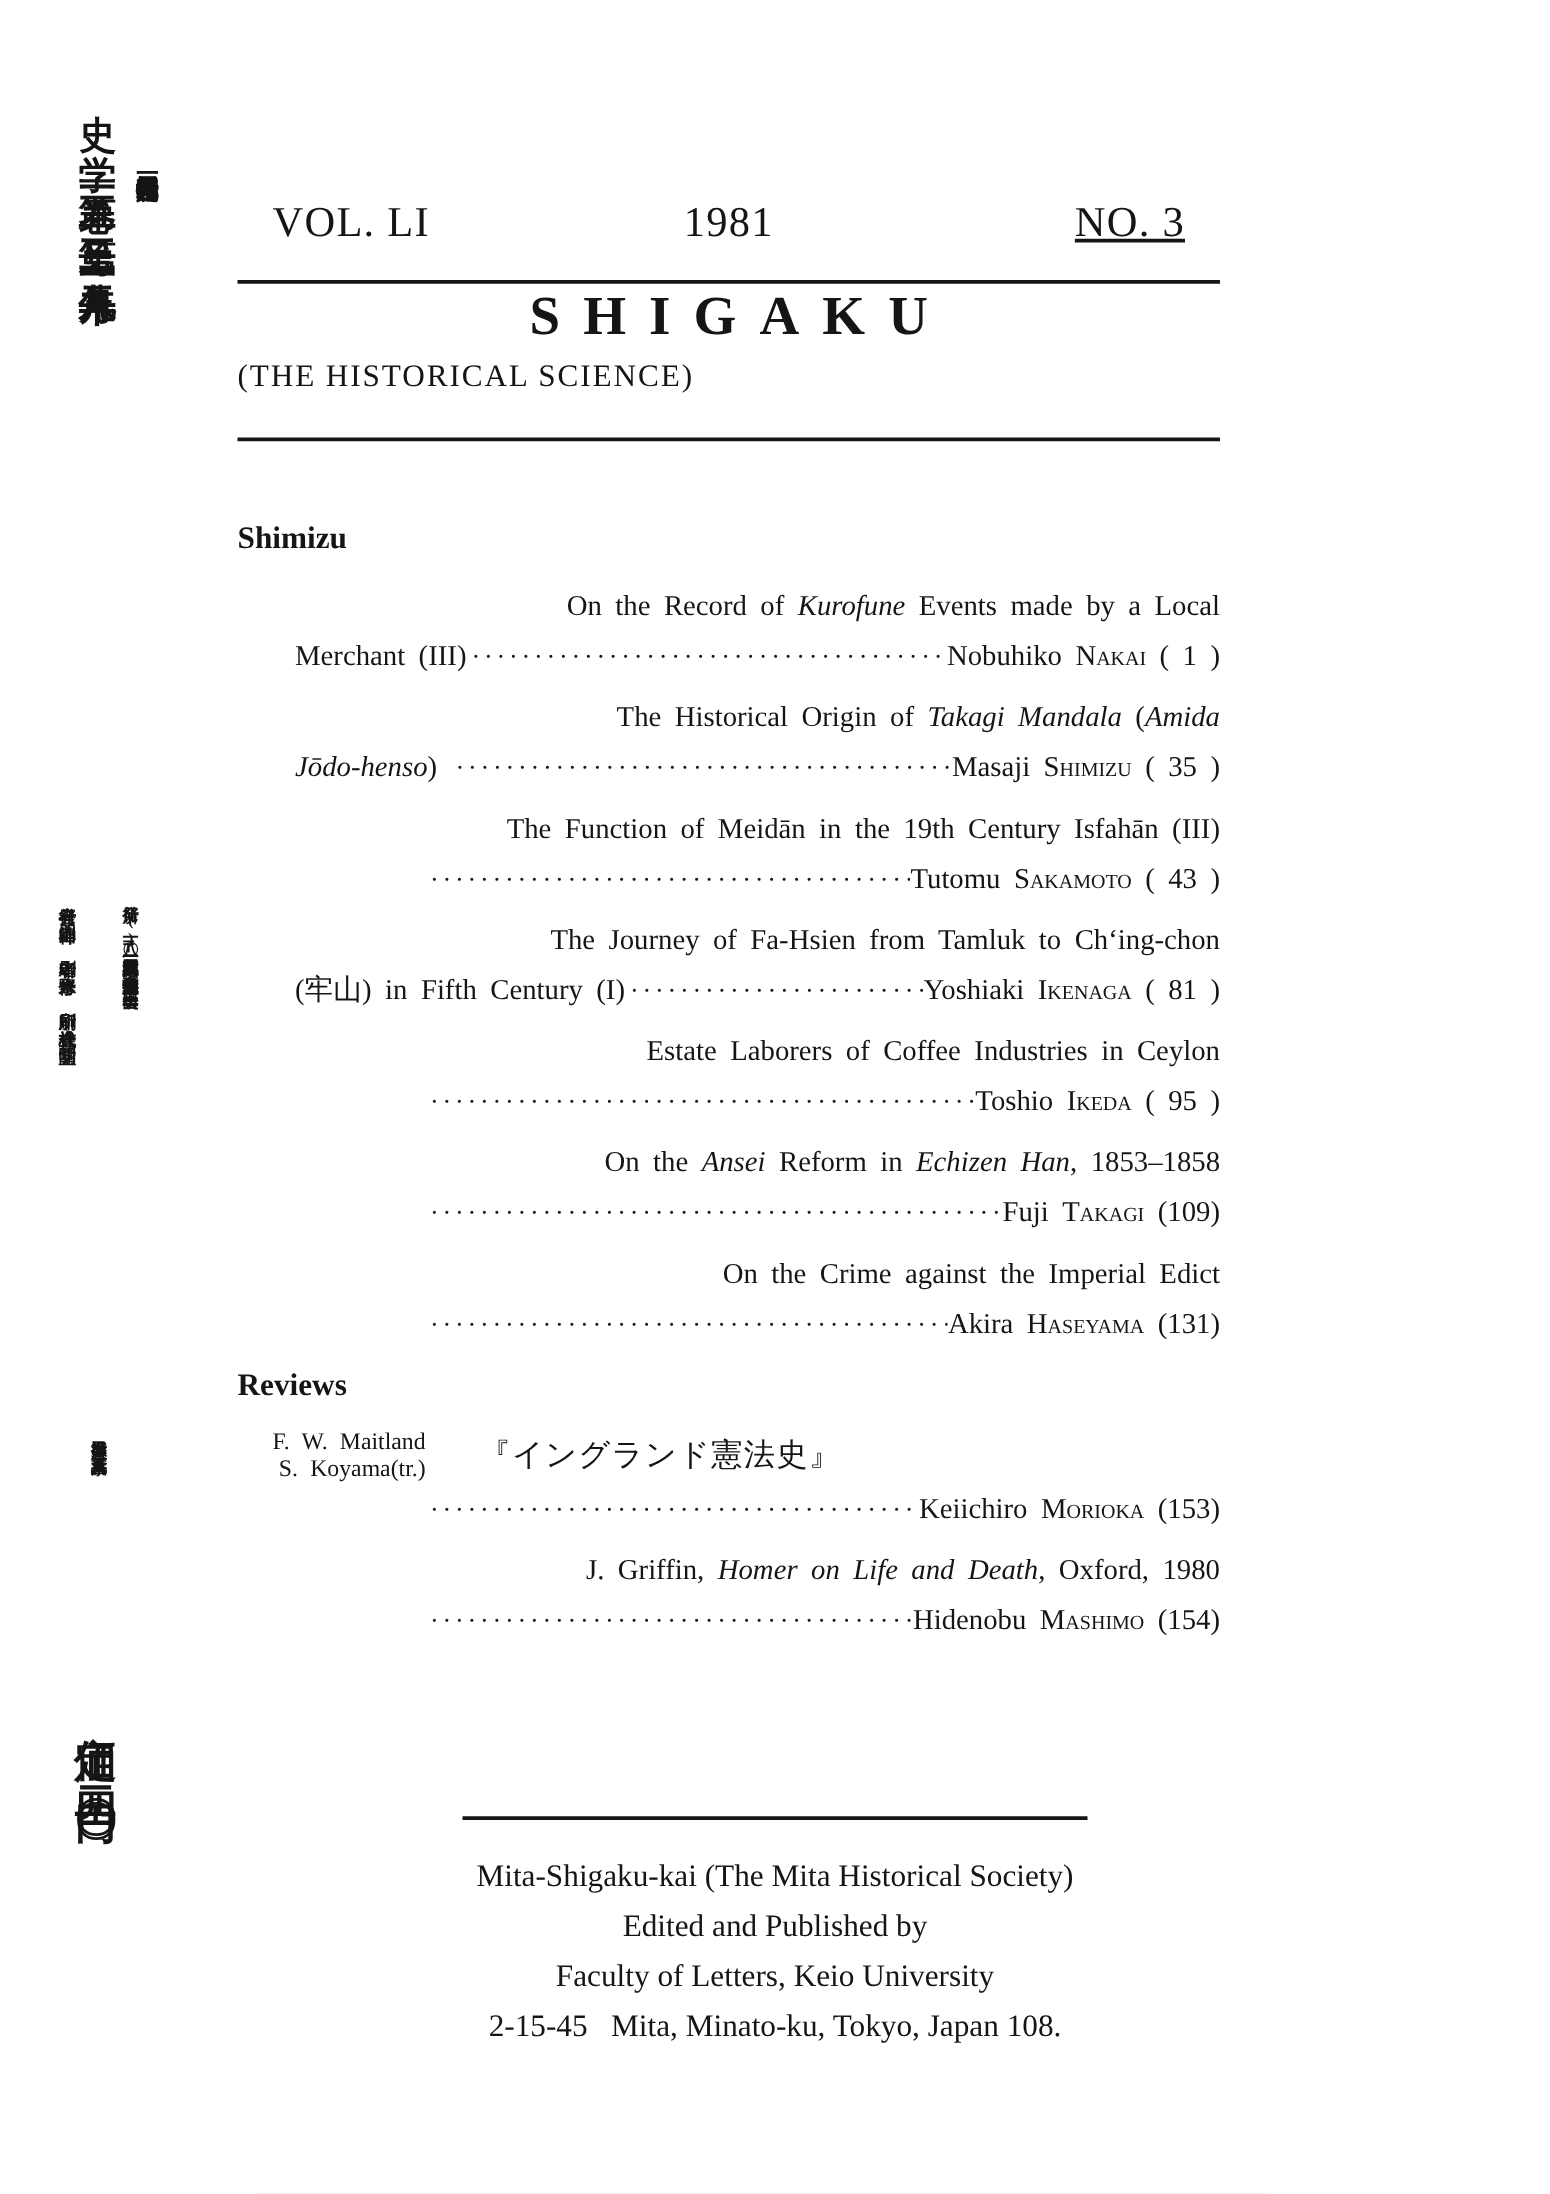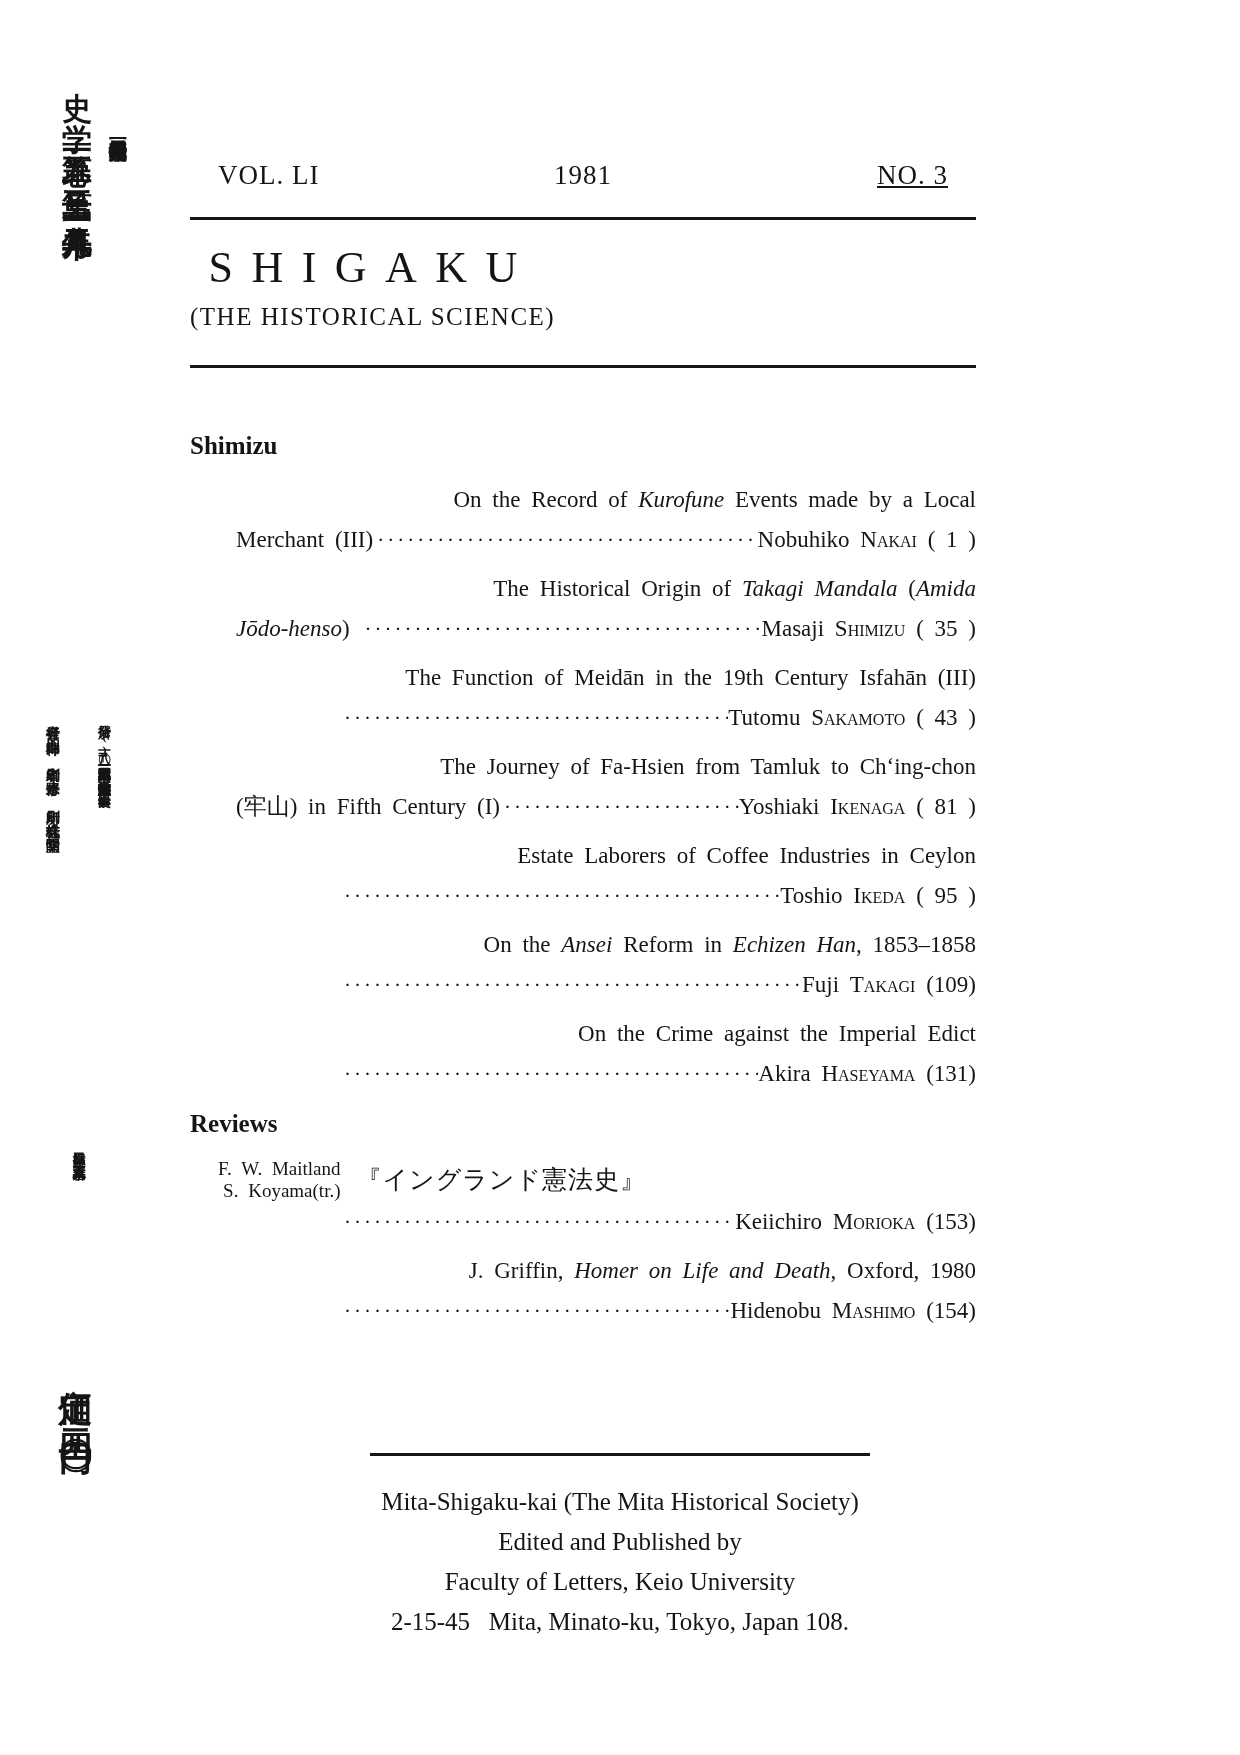--- a/index.html
+++ b/index.html
@@ -30,30 +30,30 @@
     font-size:13px;font-weight:bold;line-height:1.25;white-space:pre;
   }
   .pub-col.postal{padding-top:428px;}
   .pub-col.persons{font-size:14px;}
   .v-price{left:52px;top:1362px;font-size:34px;font-weight:bold;letter-spacing:3px;}
 
   
   .content{position:absolute;left:190px;top:160px;width:786px;}
   .masthead-row{
     display:grid;grid-template-columns:1fr auto 1fr;align-items:baseline;
-    font-size:27px;letter-spacing:1px;
+    font-size:34px;letter-spacing:1px;
   }
   .masthead-row .vol{justify-self:start;padding-left:28px;}
   .masthead-row .year{justify-self:center;}
   .masthead-row .no{justify-self:end;padding-right:28px;text-decoration:underline;}
   .rule{border:none;border-top:3px solid #151515;margin:0;}
   .rule-1{margin-top:26px;}
   .journal-title{
-    margin-top:22px;text-align:left;
-    font-size:44px;font-weight:normal;letter-spacing:0.42em;text-indent:0.42em;
+    text-align:center;
+    font-size:44px;font-weight:bold;letter-spacing:0.42em;text-indent:0.42em;
   }
   .journal-subtitle{
     margin-top:10px;
     font-size:25px;letter-spacing:0.06em;
   }
   .rule-2{margin-top:34px;}
   .section-heading{font-size:25px;font-weight:bold;margin:0;}
   #sec-articles-heading{margin-top:64px;}
   #sec-reviews-heading{margin-top:16px;}
   .toc{margin-top:20px;}
@@ -62,21 +62,21 @@
   .leader{display:flex;align-items:baseline;padding-left:46px;}
   .leader.no-pre{padding-left:150px;}
   .leader .pre{white-space:pre;}
   .leader .dots{
     flex:1 1 auto;overflow:hidden;white-space:nowrap;
     font-size:21px;letter-spacing:3px;padding:0 4px;
   }
   .leader .author{white-space:pre;}
   .surname{font-variant:small-caps;}
   .it{font-style:italic;}
-  .review-head{display:flex;align-items:center;padding-left:28px;}
+  .review-head{display:flex;align-items:center;padding-left:28px;gap:27px;}
   .label-stack{display:flex;flex-direction:column;font-size:19px;line-height:22px;white-space:pre;}
   .label-title{font-size:25px;margin-left:16px;letter-spacing:1px;}
 
   
   .footer{position:absolute;left:370px;top:1453px;width:500px;}
   .rule-3{border:none;border-top:3px solid #151515;margin:0;}
   .footer-lines{margin-top:26px;text-align:center;font-size:25px;line-height:40px;white-space:pre;}
 </style>
 </head>
 <body>

